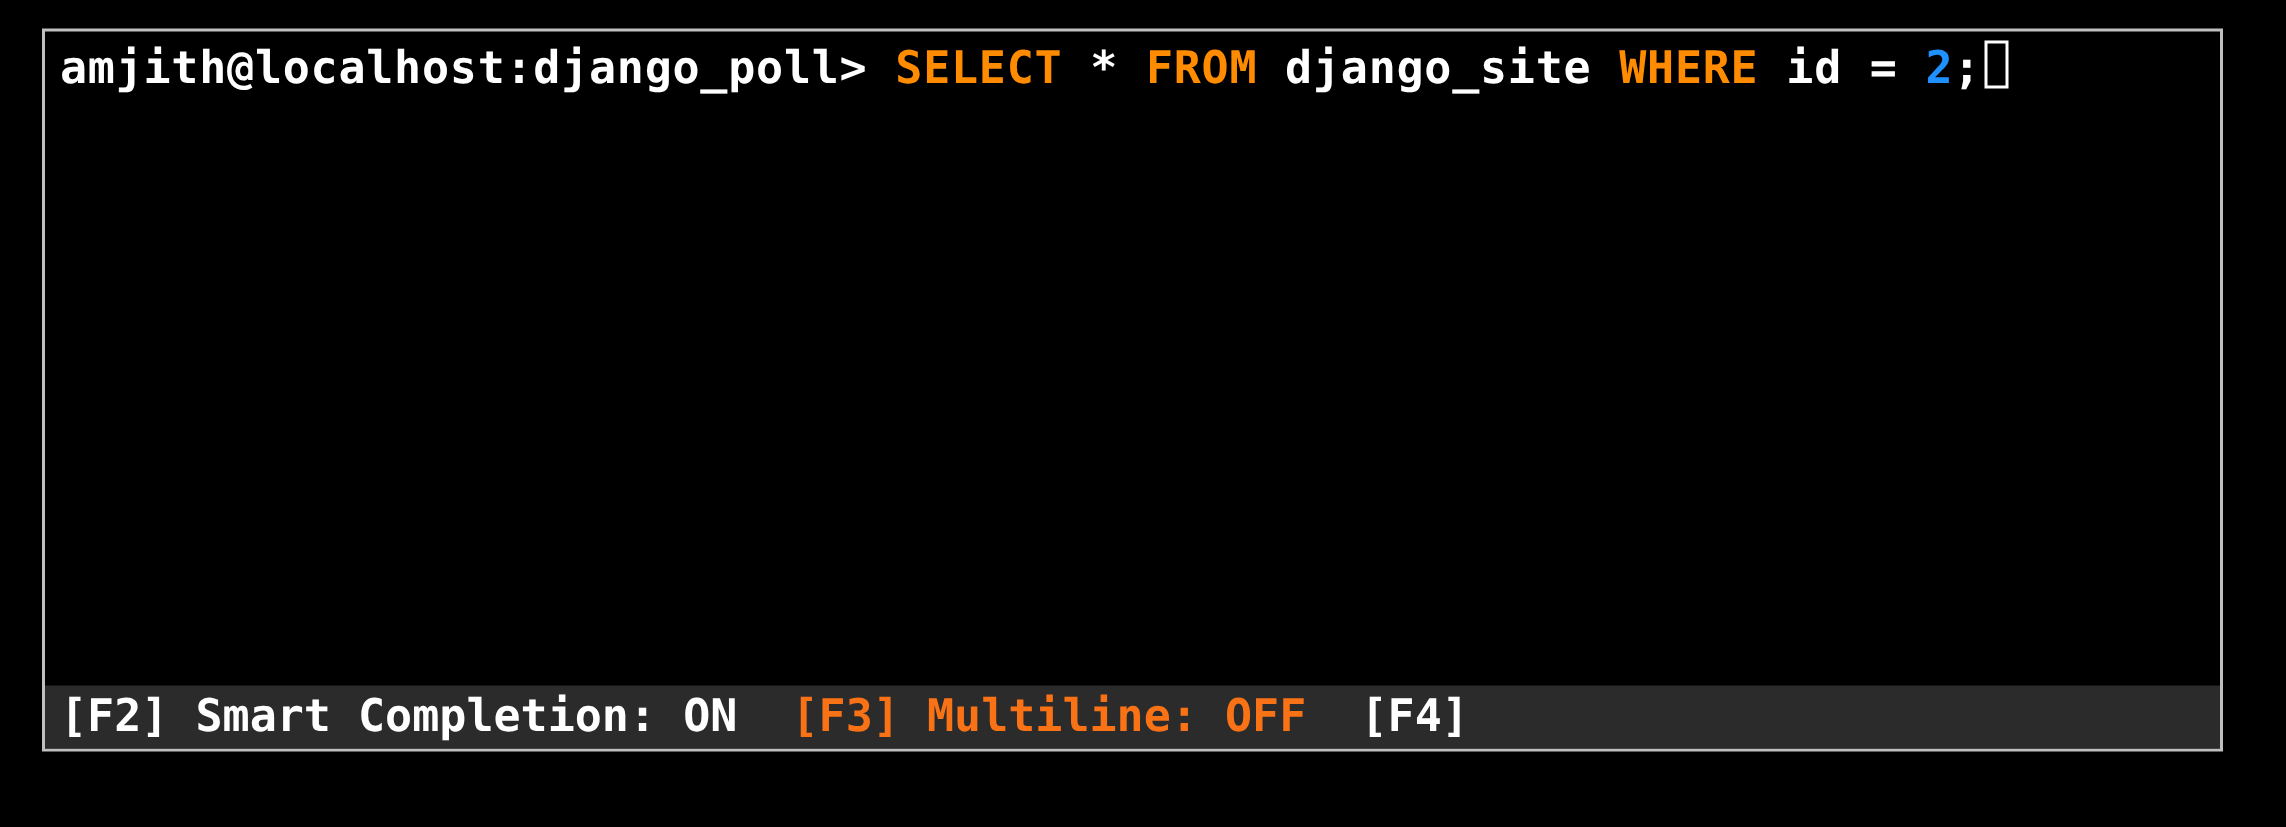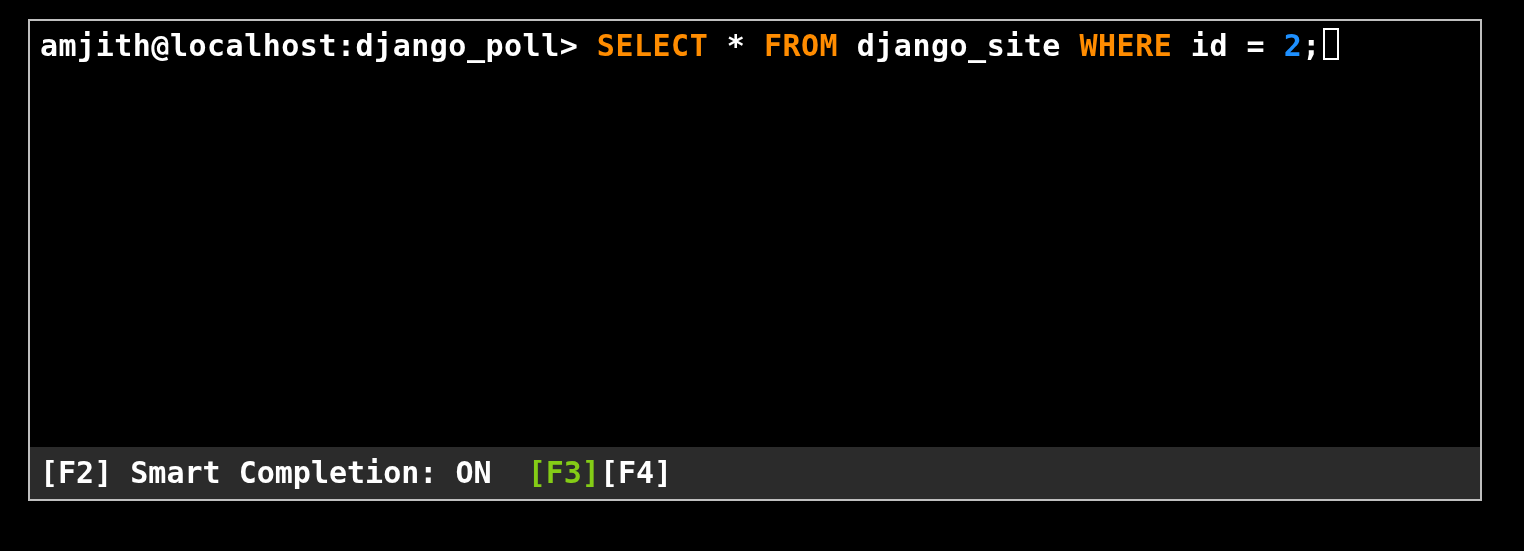--- a/index.html
+++ b/index.html
@@ -37,30 +37,30 @@
     display: inline-block;
     width: 16px;
     height: 32px;
     border: 2px solid #ffffff;
     background: transparent;
     vertical-align: -4px;
     margin-left: 2px;
   }
 
   .statusbar {
-    height: 52px;
+    height: 42px;
     background: #2b2b2b;
     display: flex;
     align-items: center;
     padding: 0 10px;
     white-space: pre;
     font-weight: bold;
   }
   .status-on { color: #ffffff; }
-  .status-off { color: #84cc16; }
+  .status-off { color: #f97316; }
 </style>
 </head>
 <body>
 
 <div class="frame">
   <div class="terminal-body"><span class="prompt">amjith@localhost:django_poll&gt; </span><span id="sql-line"><span class="kw">SELECT</span><span class="ident"> </span><span class="star">*</span><span class="ident"> </span><span class="kw">FROM</span><span class="ident"> </span><span class="ident">django_site</span><span class="ident"> </span><span class="kw">WHERE</span><span class="ident"> </span><span class="ident">id</span><span class="ident"> </span><span class="punct">=</span><span class="ident"> </span><span class="num">2</span><span class="punct">;</span></span><span class="cursor"></span></div>
-  <div class="statusbar"><span class="status-on">[F2]</span><span class="status-on"> Smart Completion: ON  </span><span class="status-off">[F3]</span><span class="status-on">[F4]</span></div>
+  <div class="statusbar"><span class="status-on">[F2]</span><span class="status-on"> Smart Completion: ON  </span><span class="status-off">[F3]</span><span class="status-off"> Multiline: OFF  </span><span class="status-on">[F4]</span></div>
 </div>
 
 </body></html>

